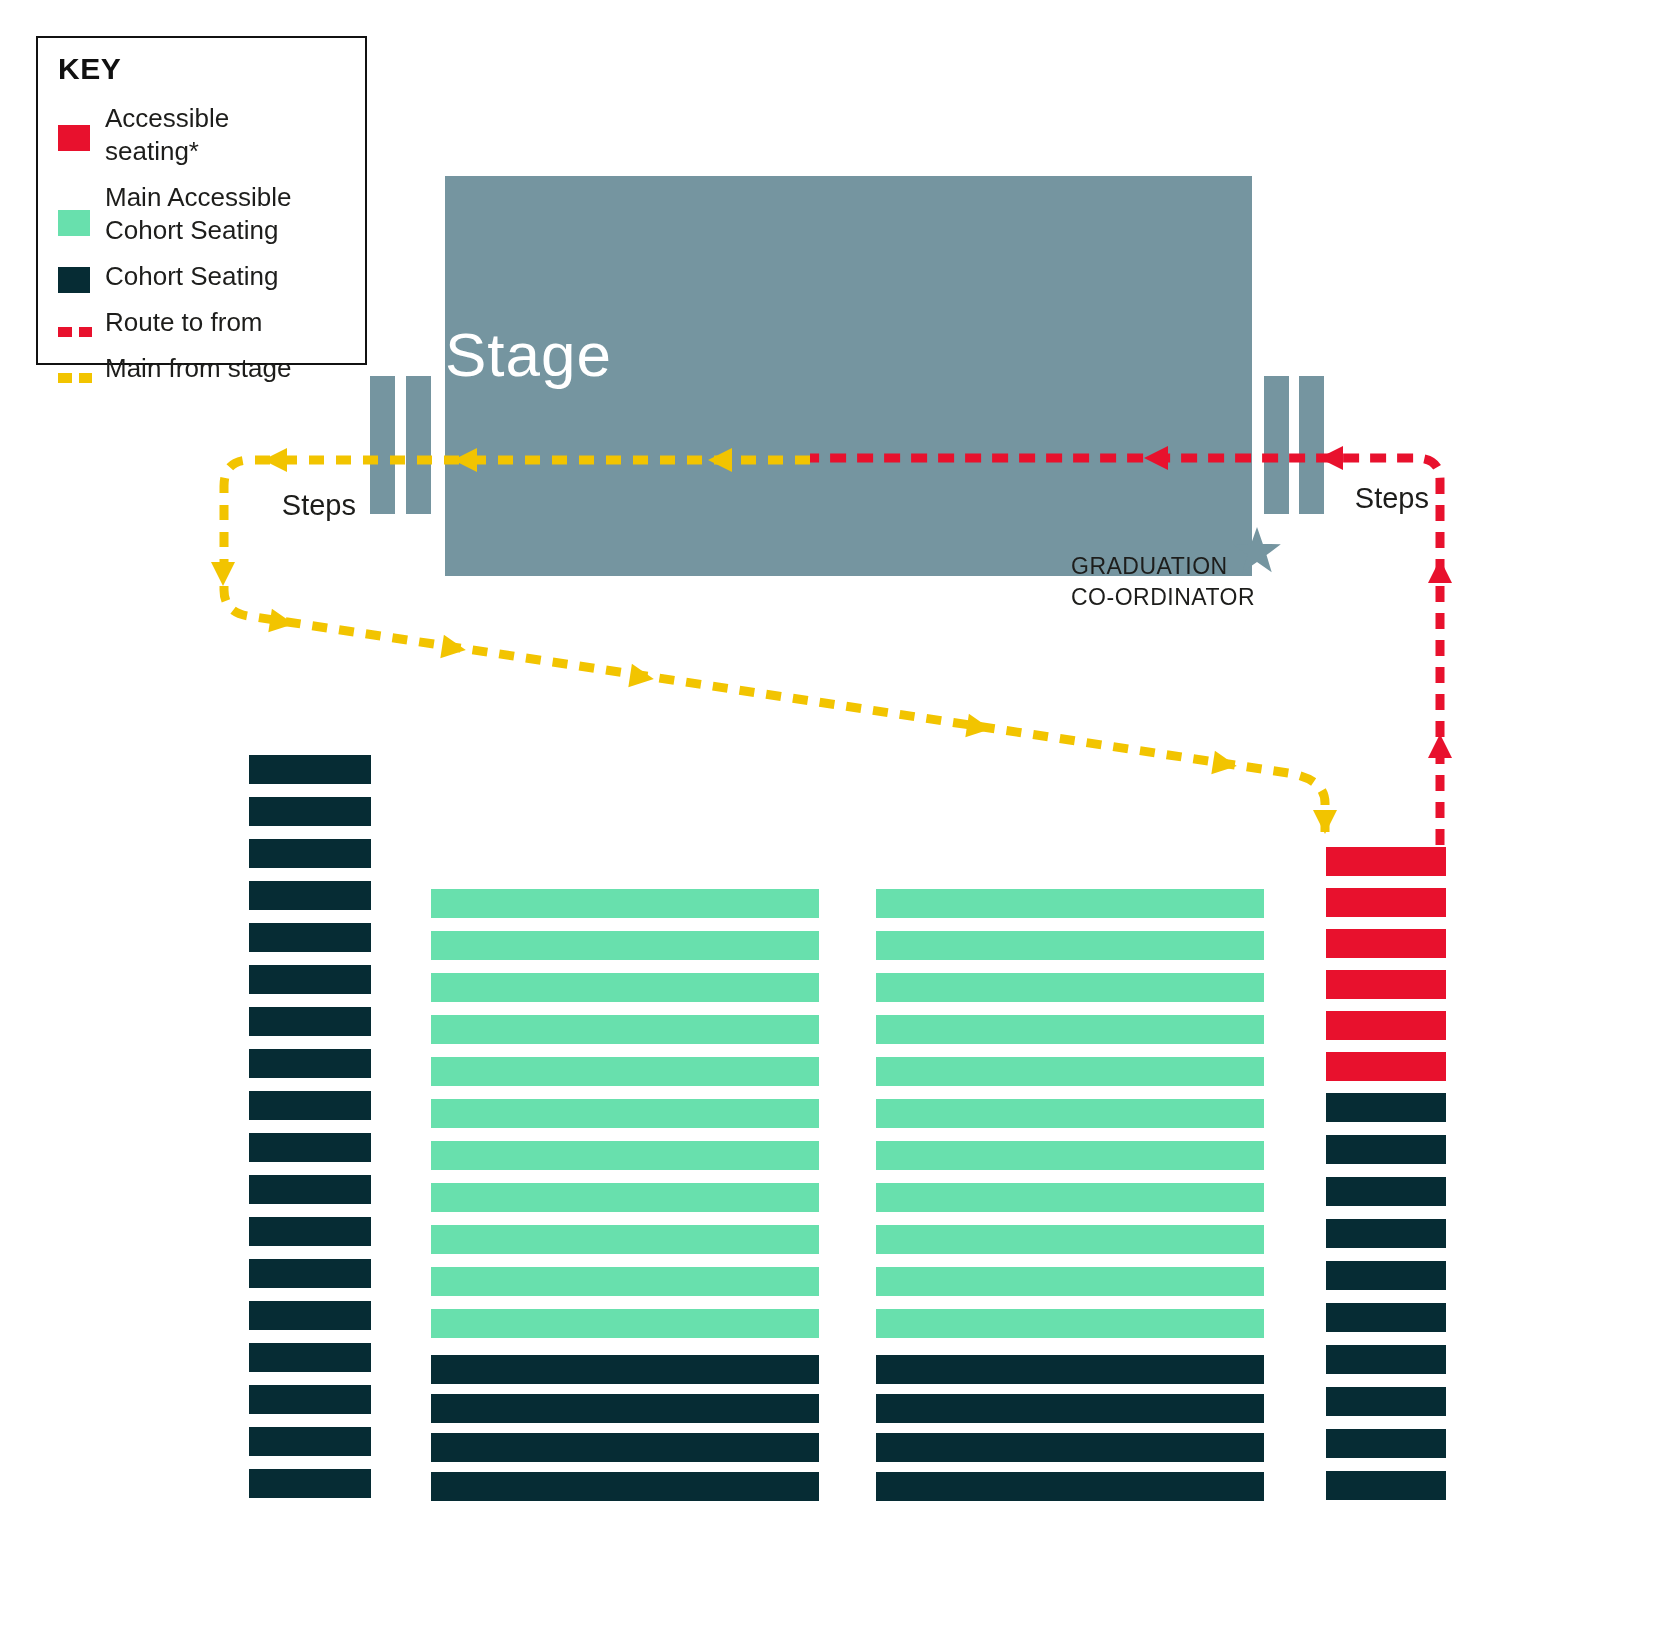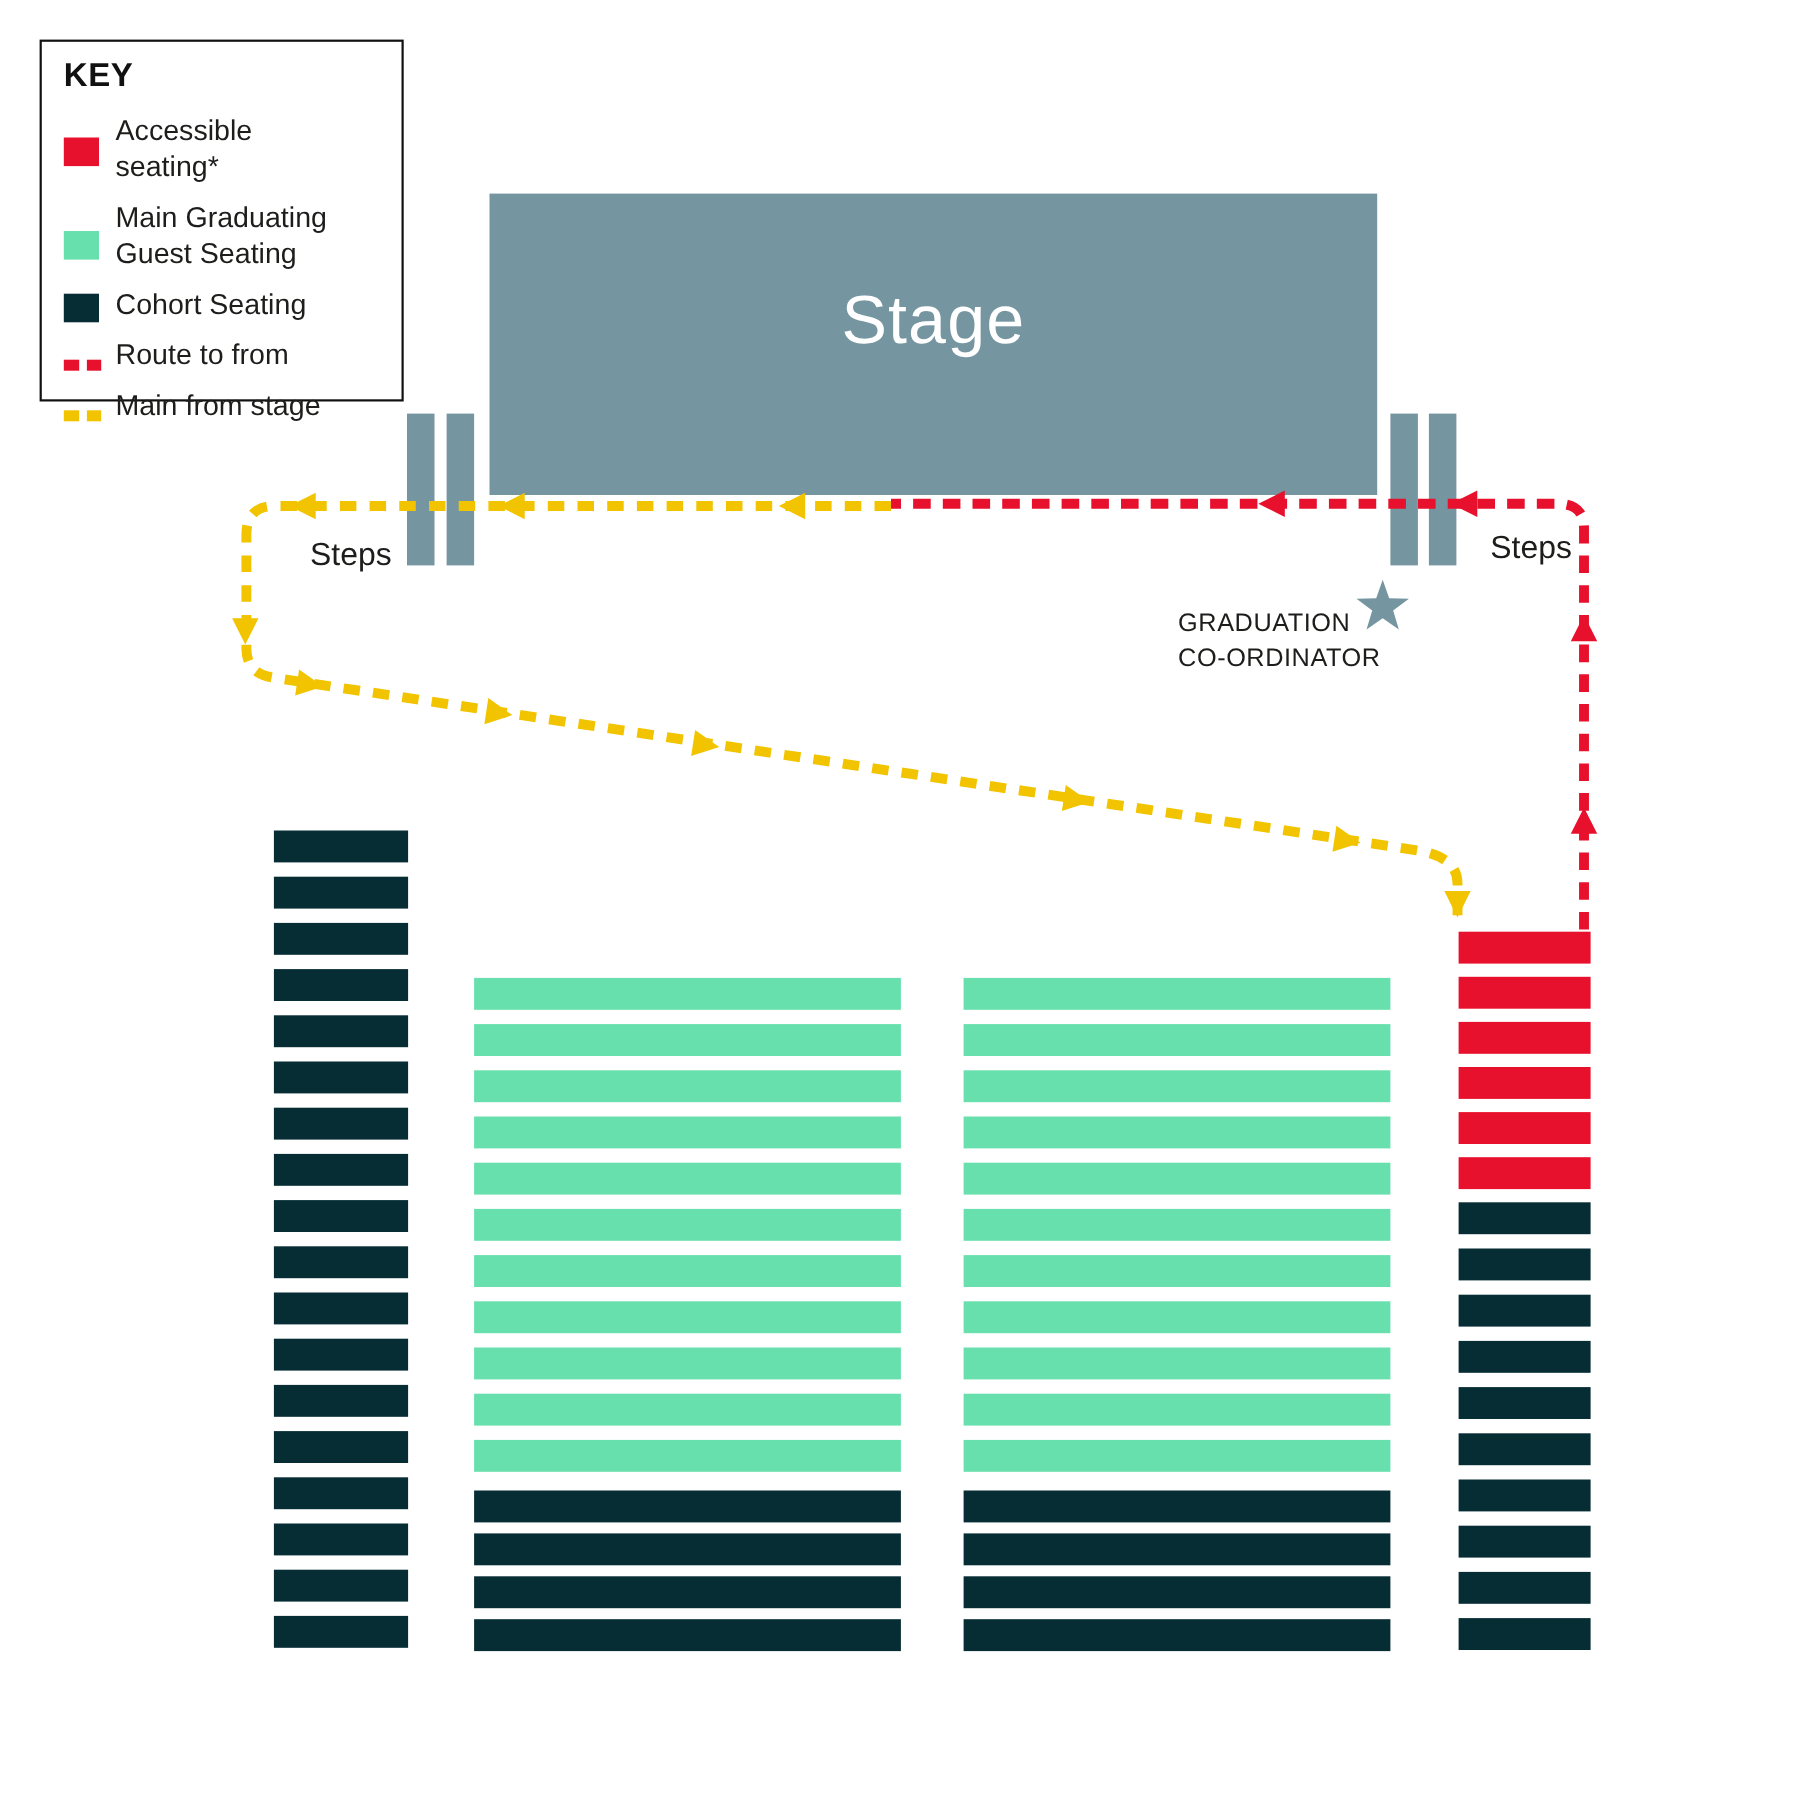--- a/index.html
+++ b/index.html
@@ -12,22 +12,22 @@
           padding:12px 18px 0 20px;}
   .legend-title{font-size:30px;font-weight:bold;color:#111;letter-spacing:.5px;margin:2px 0 16px 0;}
   .legend-item{display:flex;align-items:center;margin-bottom:13px;}
   .legend-item .swatch-wrap{width:34px;flex:0 0 34px;margin-right:13px;margin-top:6px;}
   .legend-item .sw{width:32px;height:26px;}
   .legend-item .dash-wrap{display:flex;gap:7px;margin-top:13px;}
   .legend-item .sw.dash{width:15px;height:10px;}
   .legend-label{font-size:26px;color:#1d1d1b;line-height:33px;max-width:225px;}
 
   
-  .stage{position:absolute;left:445px;top:176px;width:807px;height:274px;
-         background:var(--stage);display:flex;align-items:center;justify-content:center;
+  .stage{position:absolute;left:445px;top:176px;width:807px;height:400px;
+         background:var(--stage);display:flex;align-items:center;justify-content:flex-start;
          padding-bottom:44px;box-sizing:border-box;}
   .stage-label{color:#fff;font-size:62px;letter-spacing:1px;}
 
   .pillar{position:absolute;width:25px;height:138px;top:376px;background:var(--stage);}
 
   .steps-label{position:absolute;font-size:29px;color:#1d1d1b;text-align:right;width:100px;}
   .coordinator-label{position:absolute;left:1071px;top:551px;font-size:23px;color:#1d1d1b;
                      letter-spacing:.5px;line-height:31px;}
 
   .seat-row{position:absolute;}
@@ -157,21 +157,21 @@
       <div class="swatch-wrap">
           <div class="sw" style="background: rgb(232, 17, 45);"></div>
         </div>
       <div class="legend-label">Accessible seating*</div>
     </div>
 
     <div class="legend-item">
       <div class="swatch-wrap">
           <div class="sw" style="margin-top: 12px; background: rgb(104, 224, 173);"></div>
         </div>
-      <div class="legend-label">Main Graduating Guest Seating</div>
+      <div class="legend-label">Main Accessible Cohort Seating</div>
     </div>
 
     <div class="legend-item">
       <div class="swatch-wrap">
           <div class="sw" style="background: rgb(6, 44, 52);"></div>
         </div>
       <div class="legend-label">Cohort Seating</div>
     </div>
 
     <div class="legend-item">

